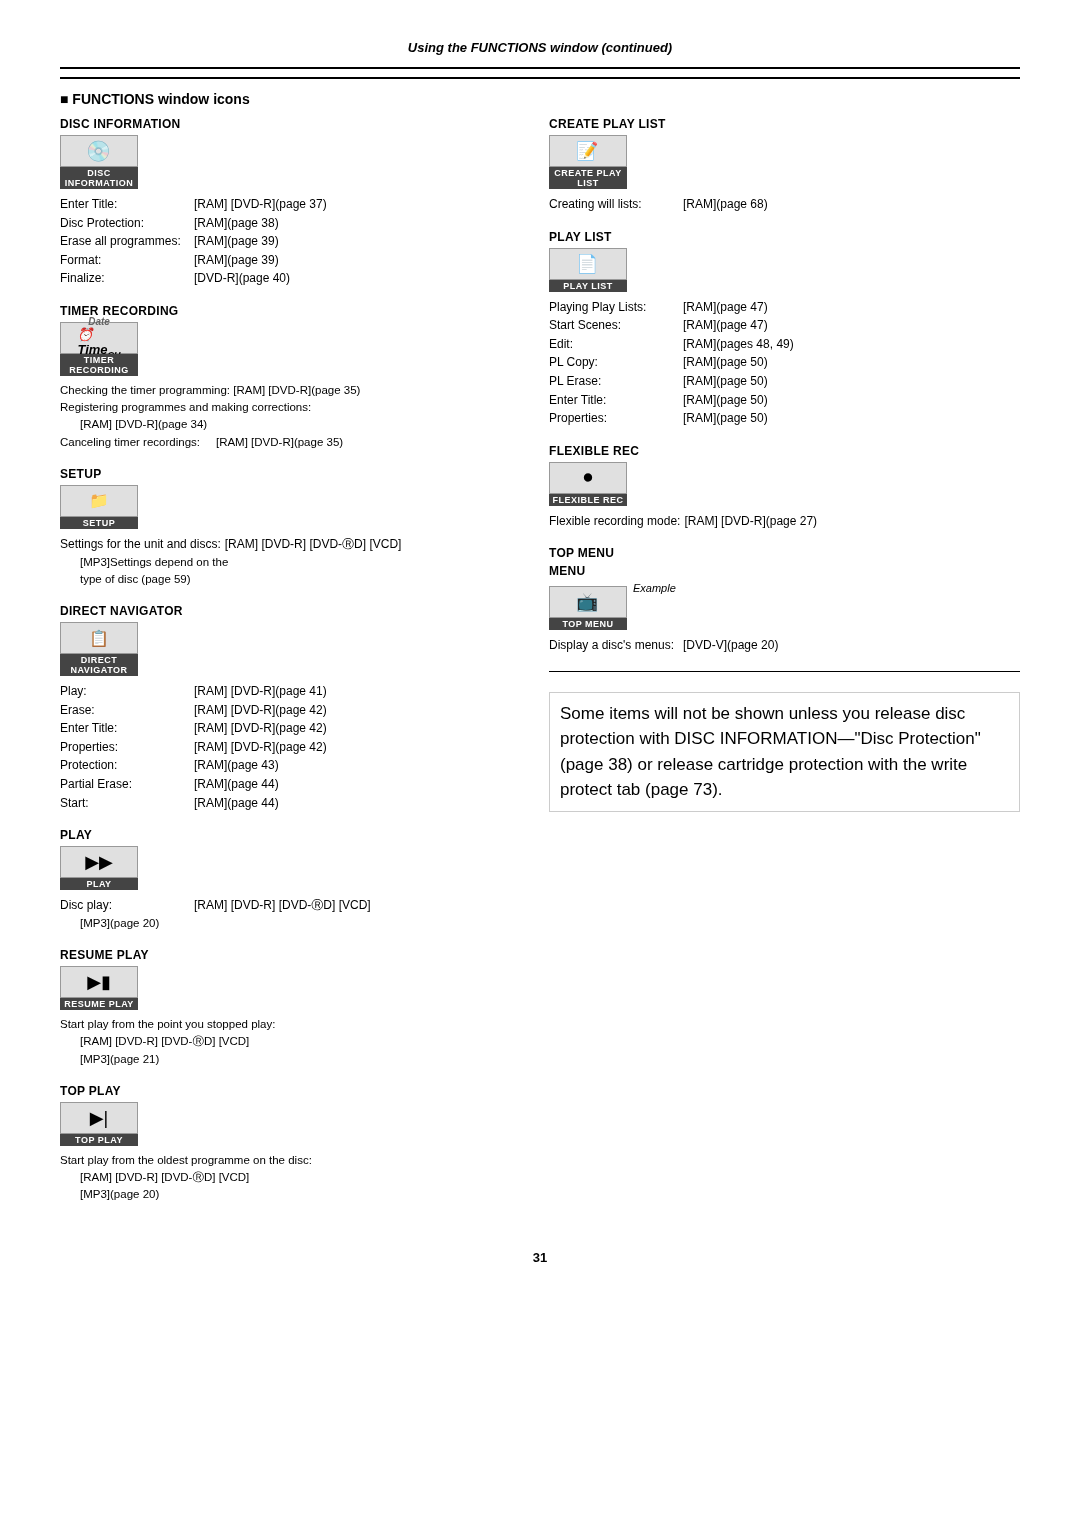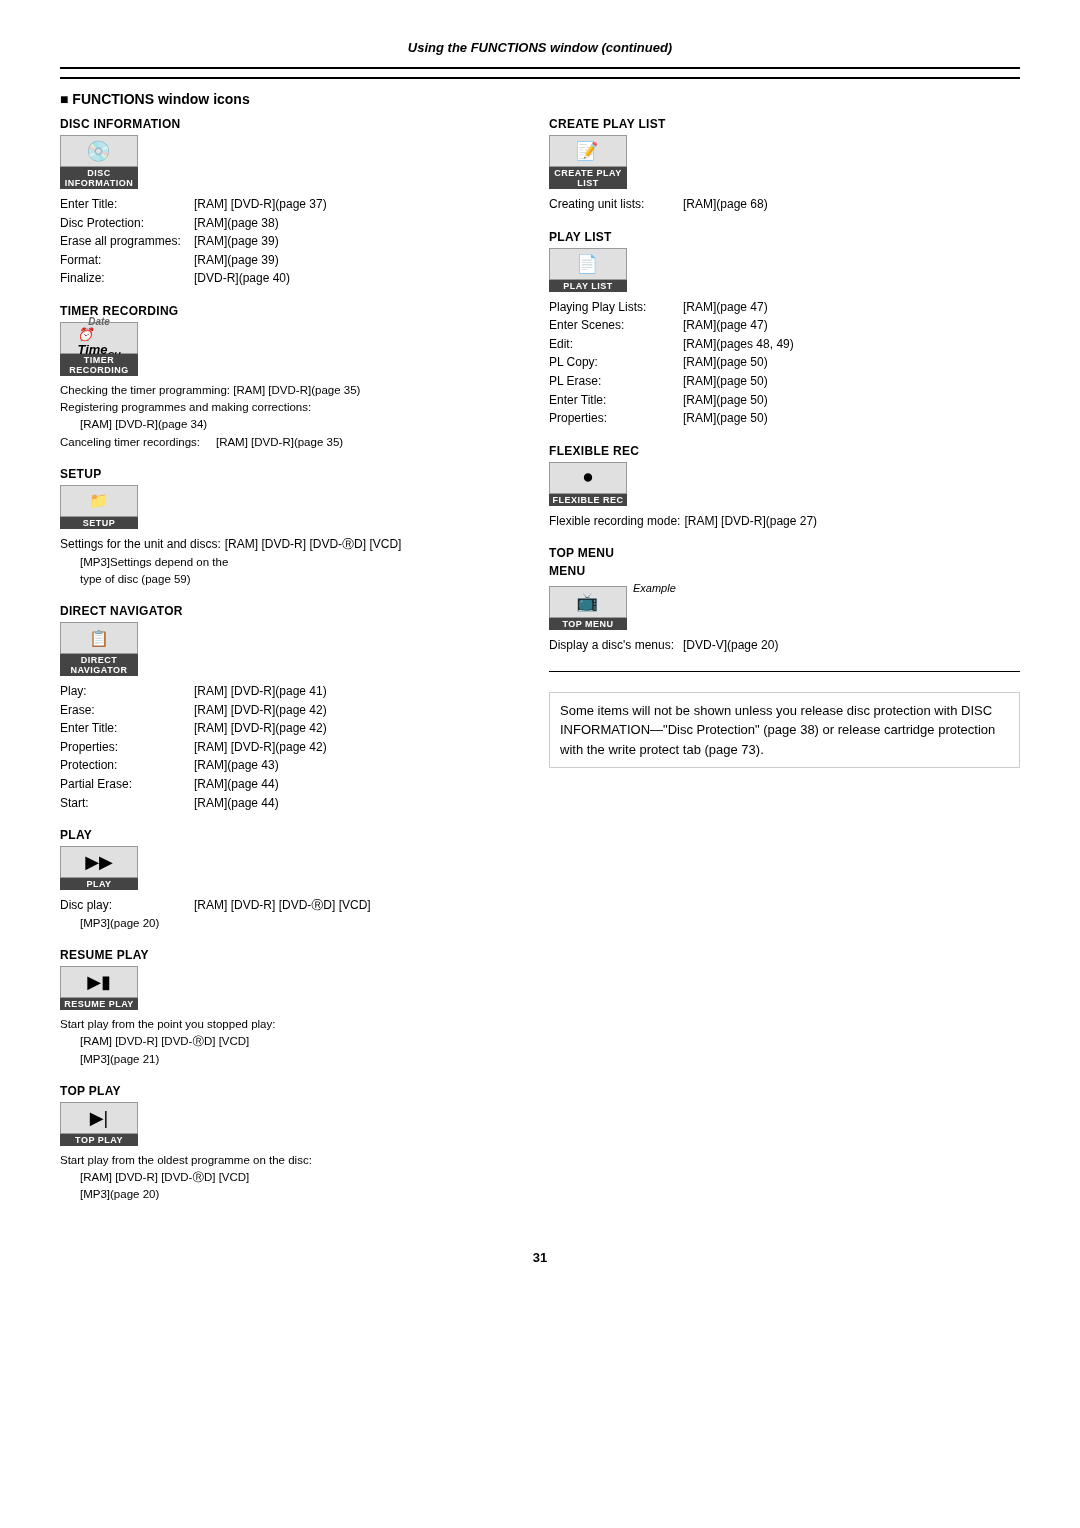--- a/index.html
+++ b/index.html
@@ -129,21 +129,21 @@
     .page-number {
       text-align: center;
       font-size: 13px;
       margin-top: 30px;
       font-weight: bold;
     }
 
     .note-box {
       border: 1px solid #ccc;
       padding: 8px 10px;
-      font-size: 13px;
+      font-size: 17px;
       line-height: 1.5;
       margin-top: 20px;
     }
 
     
     .disc-icon { font-size: 20px; }
     .setup-icon { font-size: 16px; }
     .nav-icon { font-size: 16px; }
     .play-icon { font-size: 18px; }
 
@@ -341,41 +341,41 @@
     <div class="section-block">
       <div class="section-title">CREATE PLAY LIST</div>
       <div class="icon-img-with-label">
         <div class="icon-visual">
           <span>📝</span>
         </div>
         <span class="label-bar">CREATE PLAY LIST</span>
       </div>
       <div class="info-table small-text">
         <div class="info-row">
-          <span class="info-label">Creating unit lists:</span>
+          <span class="info-label">Creating will lists:</span>
           <span class="info-value">[RAM](page 68)</span>
         </div>
       </div>
     </div>
 
     <div class="section-block">
       <div class="section-title">PLAY LIST</div>
       <div class="icon-img-with-label">
         <div class="icon-visual">
           <span>📄</span>
         </div>
         <span class="label-bar">PLAY LIST</span>
       </div>
       <div class="info-table small-text">
         <div class="info-row">
           <span class="info-label">Playing Play Lists:</span>
           <span class="info-value">[RAM](page 47)</span>
         </div>
         <div class="info-row">
-          <span class="info-label">Enter Scenes:</span>
+          <span class="info-label">Start Scenes:</span>
           <span class="info-value">[RAM](page 47)</span>
         </div>
         <div class="info-row">
           <span class="info-label">Edit:</span>
           <span class="info-value">[RAM](pages 48, 49)</span>
         </div>
         <div class="info-row">
           <span class="info-label">PL Copy:</span>
           <span class="info-value">[RAM](page 50)</span>
         </div>

